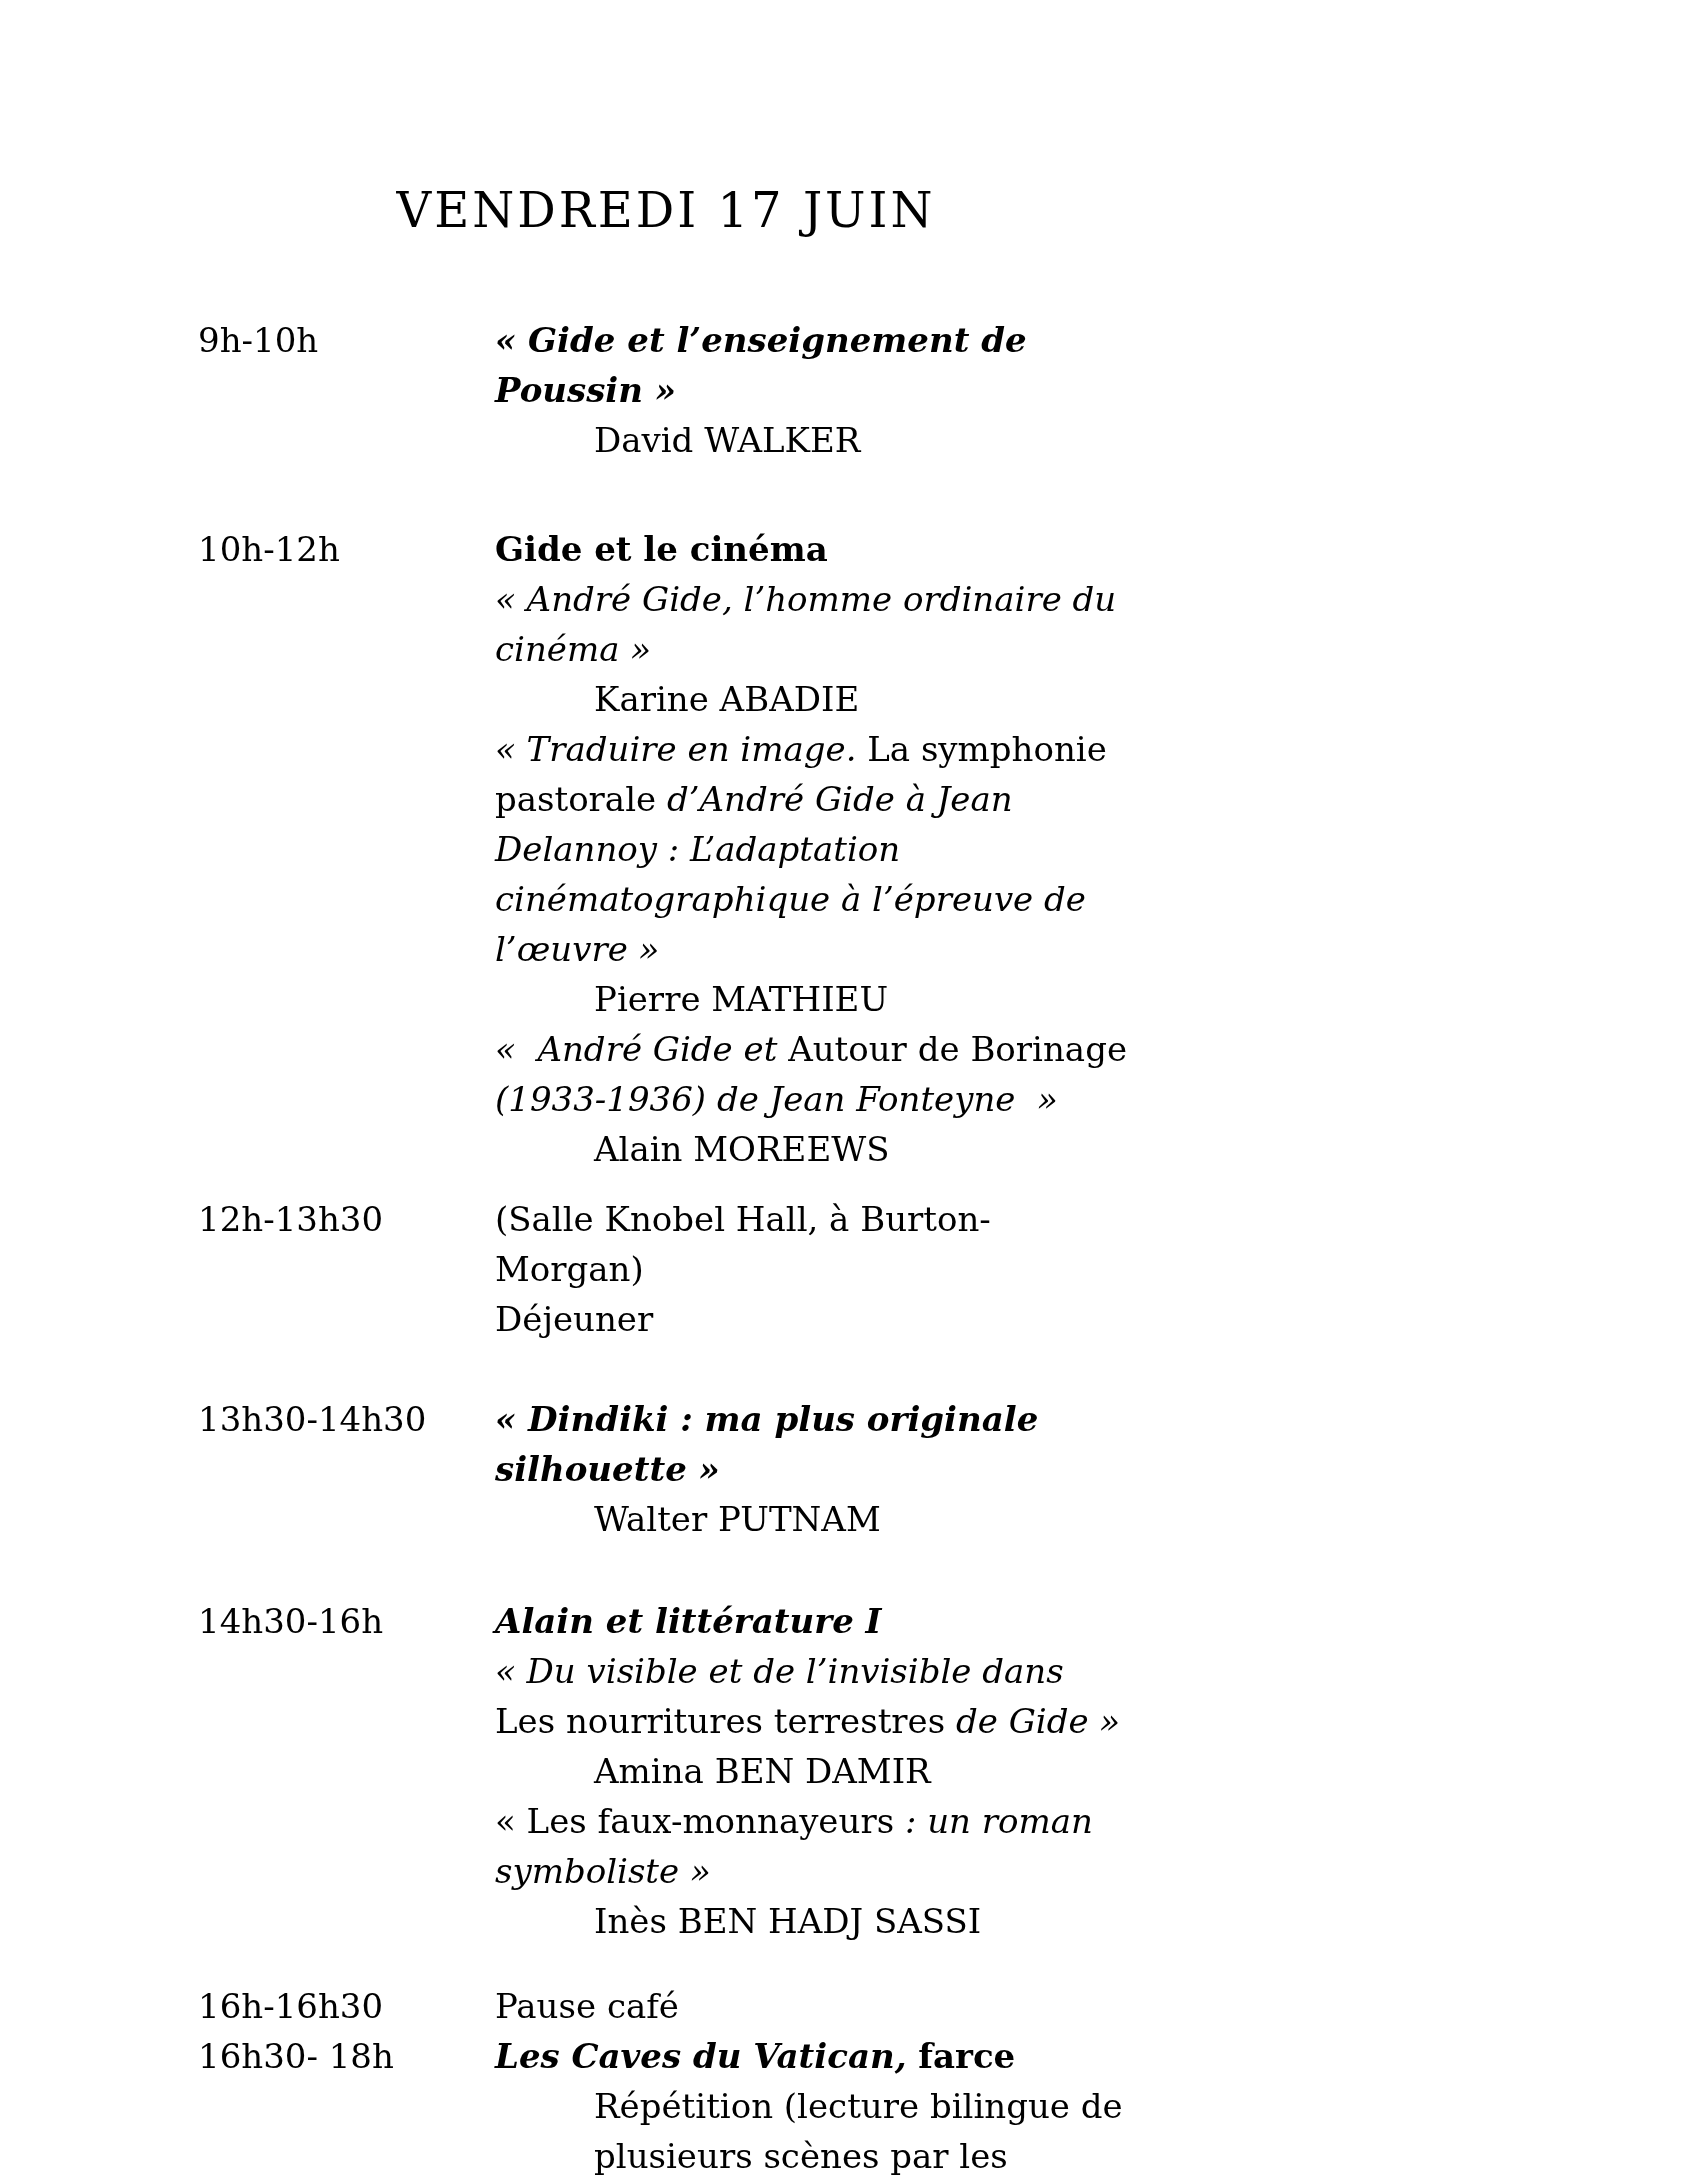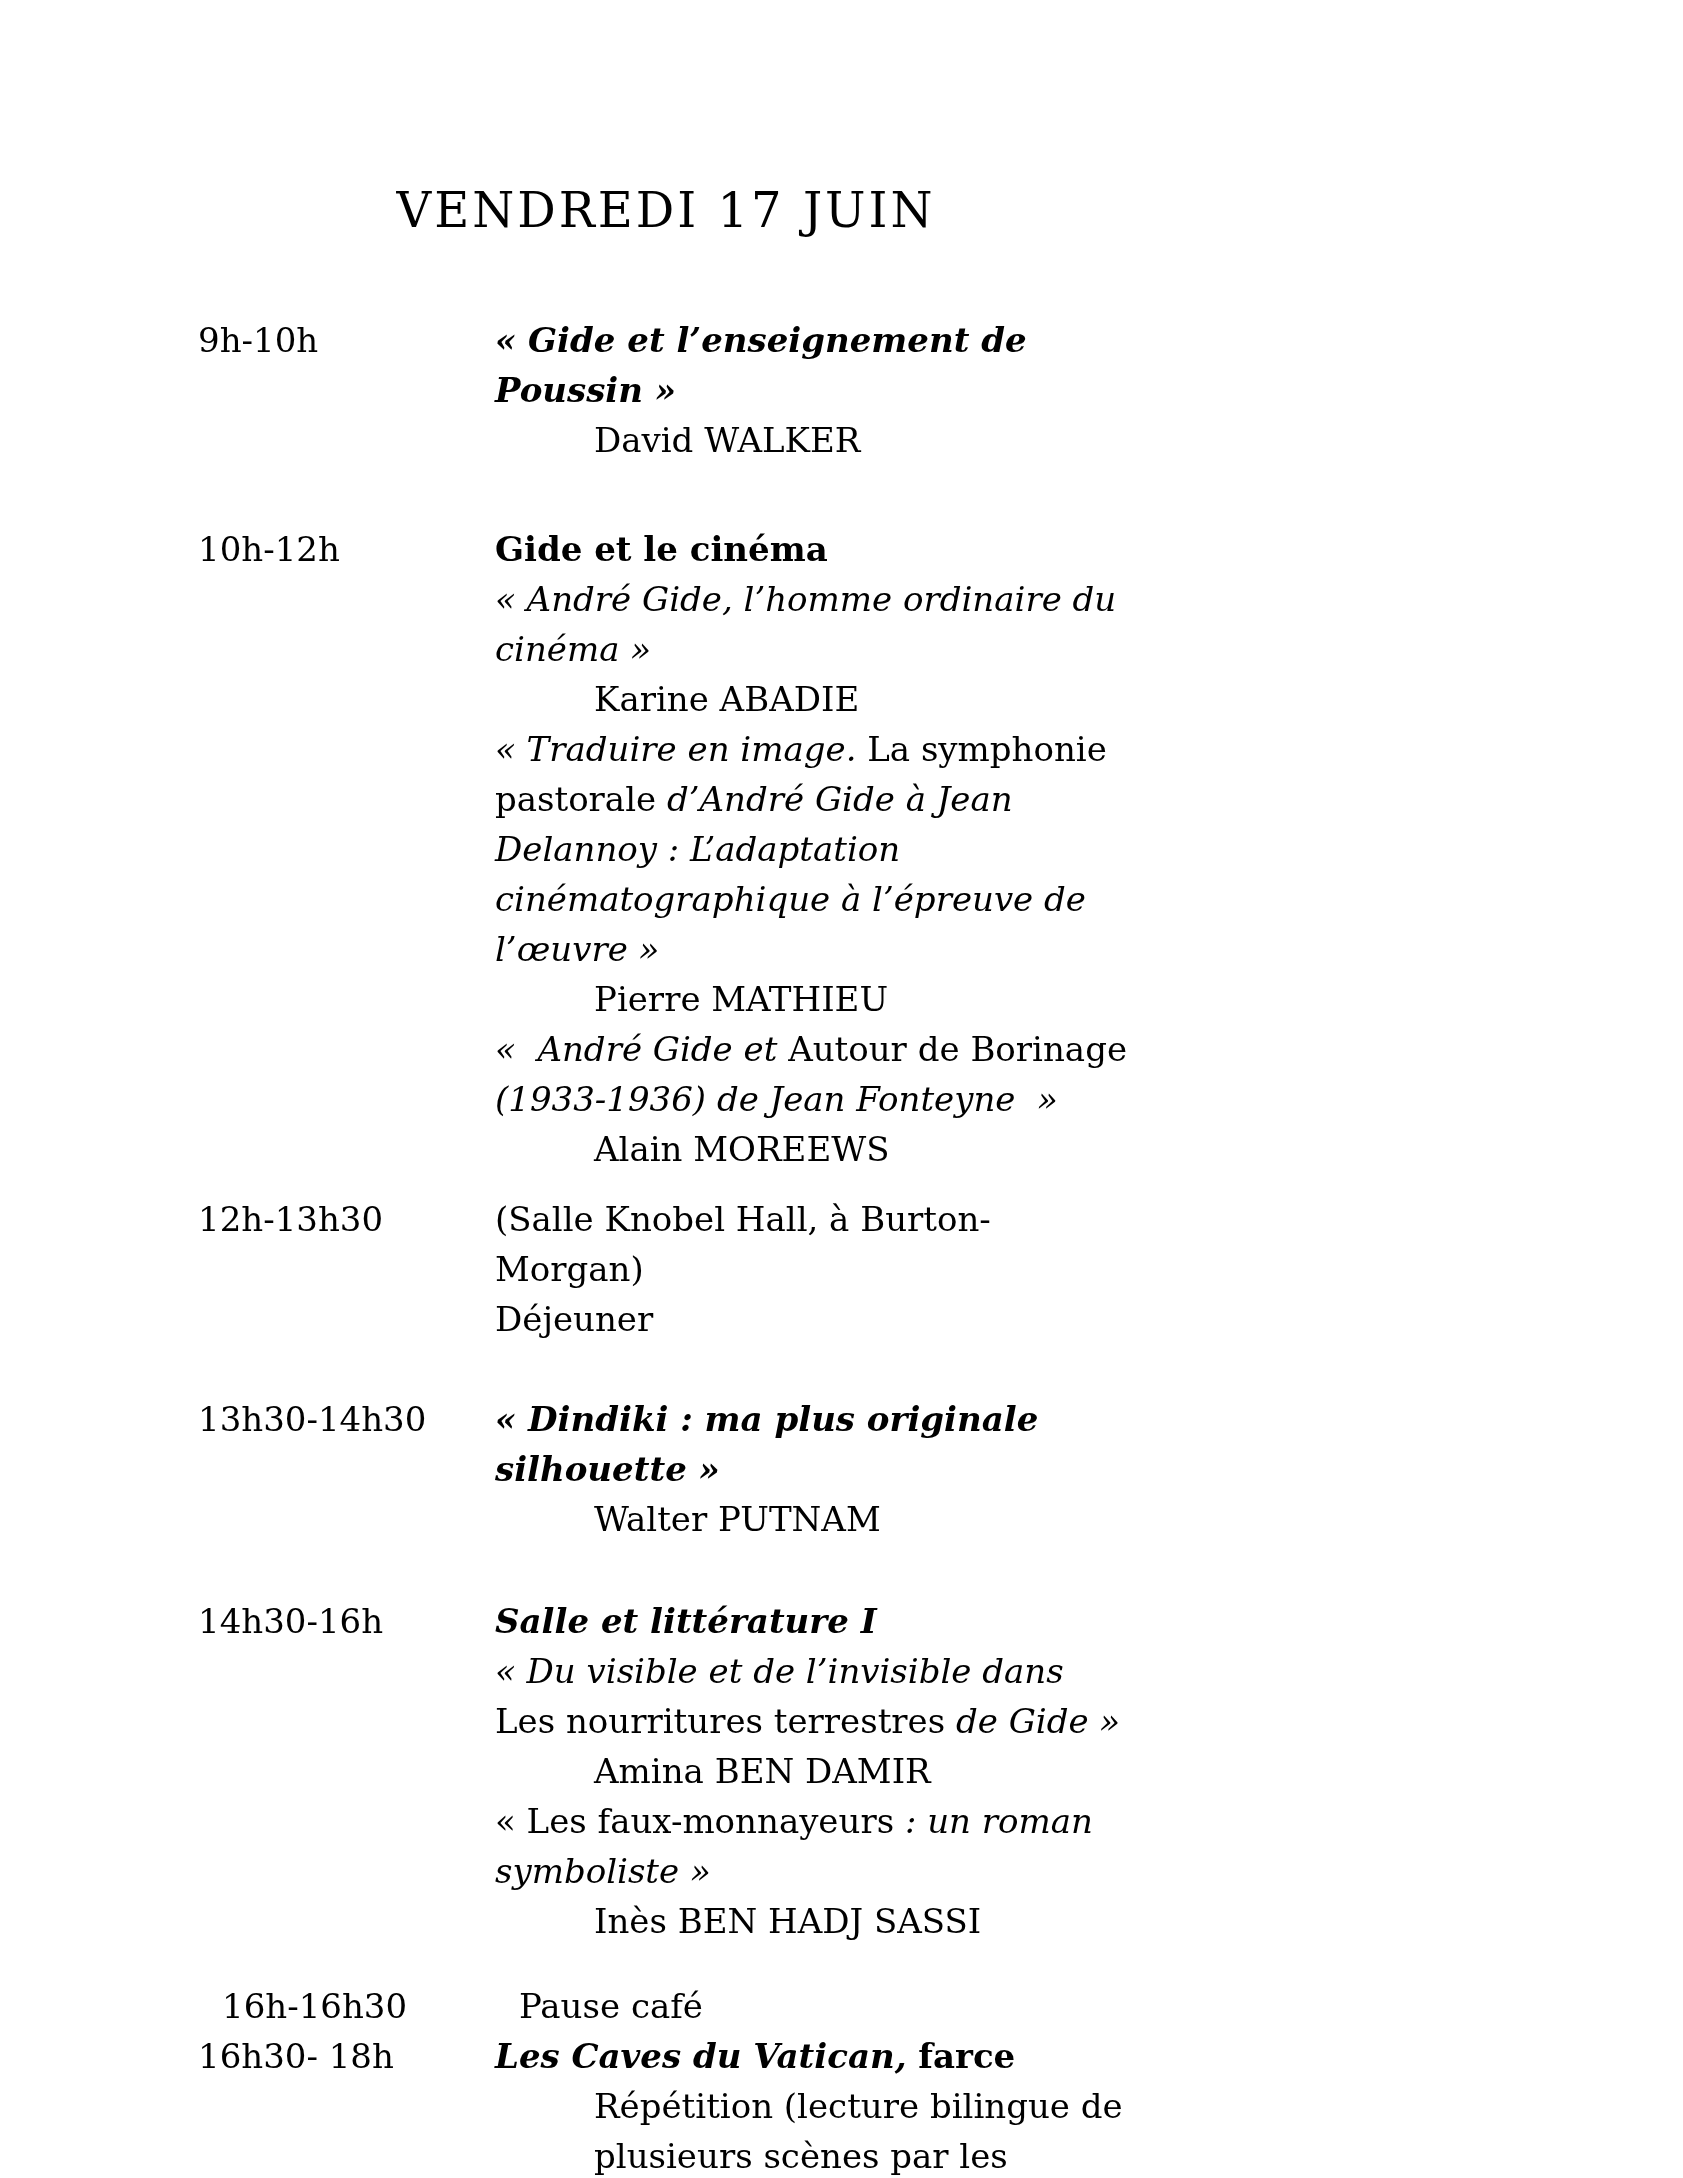--- a/index.html
+++ b/index.html
@@ -32,21 +32,21 @@
   .note { padding-left: 99px; }
   .i  { font-style: italic; }
   .b  { font-weight: bold; }
   .bi { font-weight: bold; font-style: italic; }
 
   .row-1 { margin-top: 74px; }
   .row-2 { margin-top: 59px; }
   .row-3 { margin-top: 20px; }
   .row-4 { margin-top: 50px; }
   .row-5 { margin-top: 52px; }
-  .row-6 { margin-top: 35px; margin-left: 24px; }
+  .row-6 { margin-top: 35px; }
   .row-7 { }
   .paper-gap-lg { margin-top: 35px; }
   .paper-gap    { margin-top: 25px; }
   .paper-gap-sm { margin-top: 20px; }
 </style>
 </head>
 <body>
 
 <div class="page">
 
@@ -88,21 +88,21 @@
     <div class="time">13h30-14h30</div>
     <div class="content">
       <p><span class="bi">« Dindiki : ma plus originale silhouette »</span></p>
       <p class="speaker">Walter PUTNAM</p>
     </div>
   </div>
 
   <div class="row row-5">
     <div class="time">14h30-16h</div>
     <div class="content">
-      <p><span class="bi">Salle et littérature I</span></p>
+      <p><span class="bi">Alain et littérature I</span></p>
 
       <p class="paper-gap"><span class="i">« Du visible et de l’invisible dans </span><span>Les nourritures terrestres </span><span class="i">de Gide »</span></p>
       <p class="speaker">Amina BEN DAMIR</p>
 
       <p class="paper-gap"><span>« Les faux-monnayeurs </span><span class="i">: un roman symboliste »</span></p>
       <p class="speaker">Inès BEN HADJ SASSI</p>
     </div>
   </div>
 
   <div class="row row-6">

